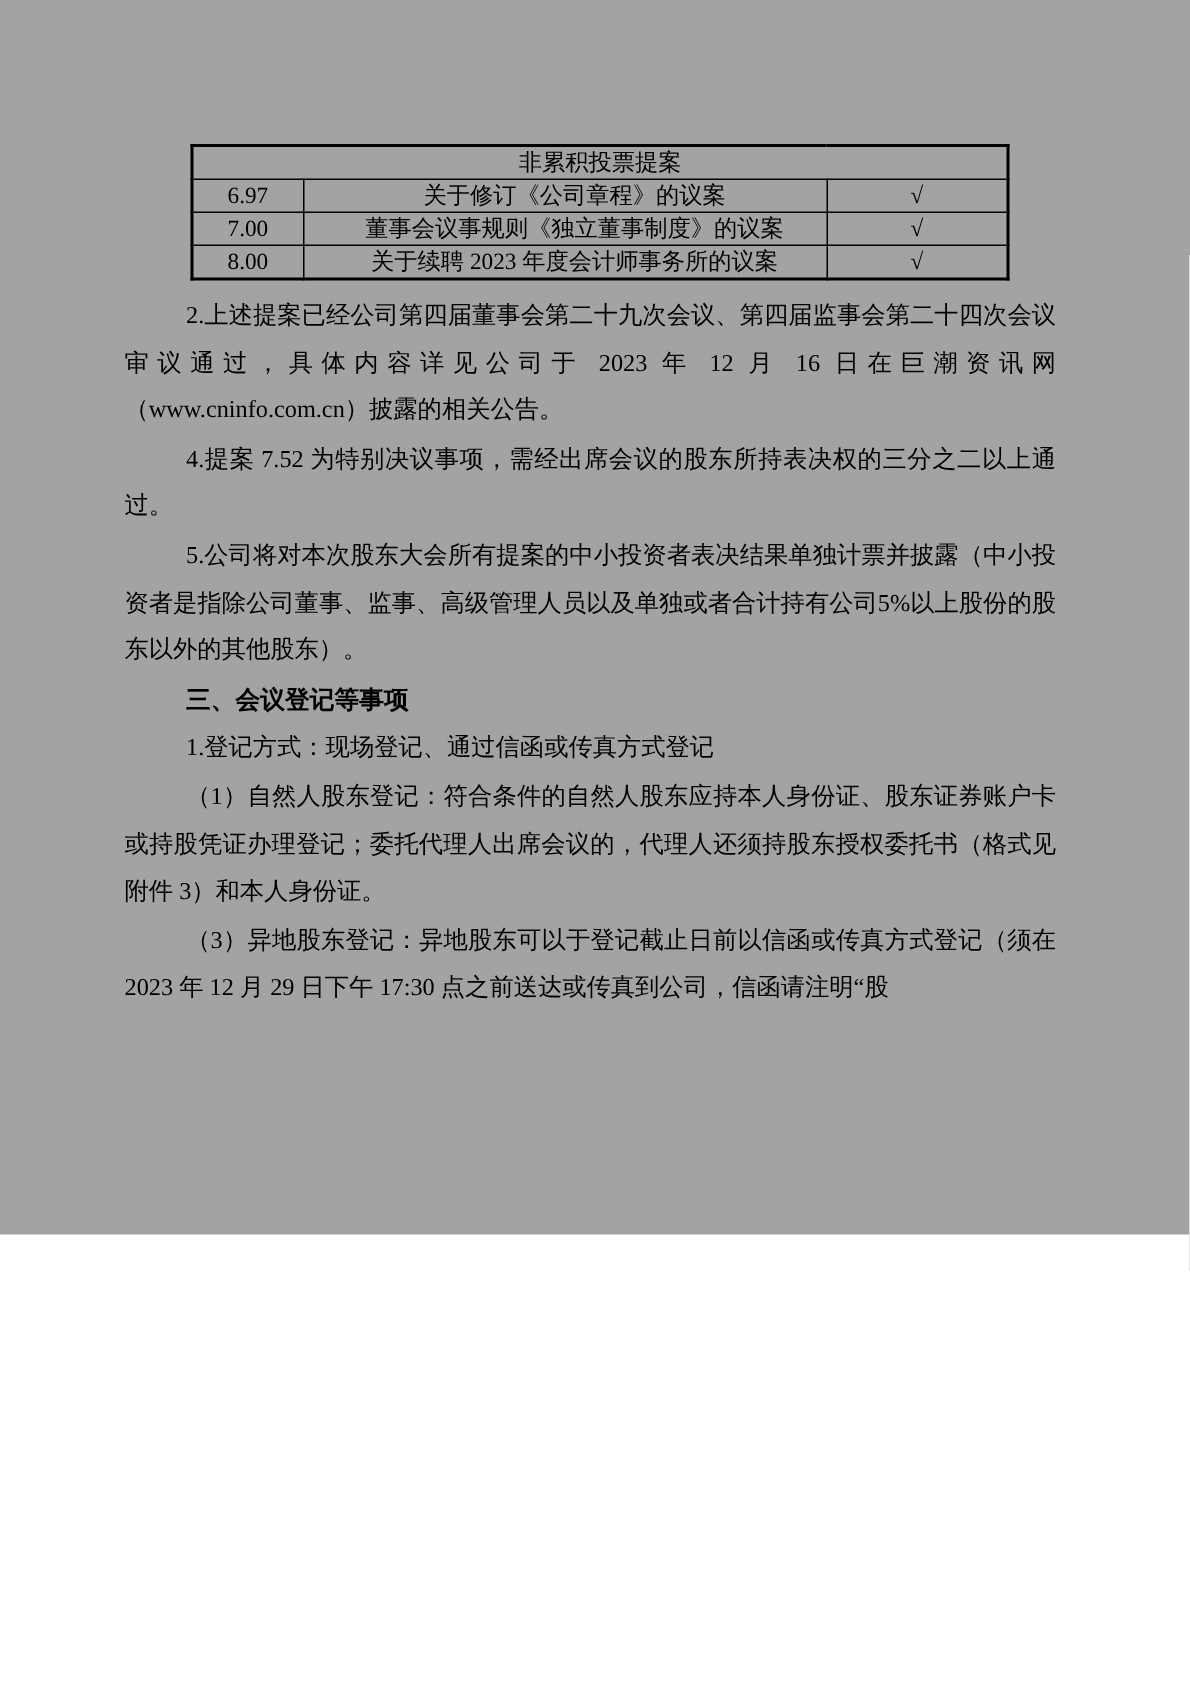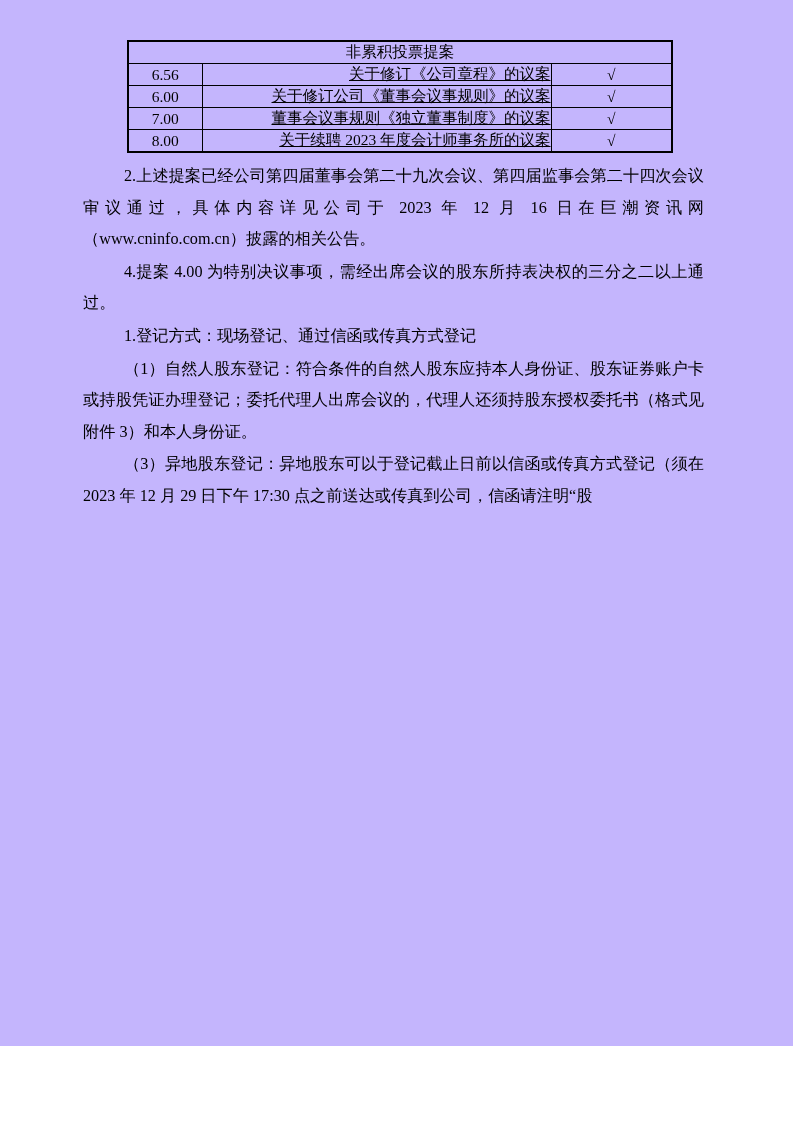--- a/index.html
+++ b/index.html
@@ -10,23 +10,23 @@
   body {
     width: 793px;
     height: 1122px;
     overflow: hidden;
     font-family: "Liberation Serif", "DejaVu Serif", serif;
     color: #000000;
   }
   .page {
     box-sizing: border-box;
     width: 793px;
-    height: 1046px;
-    padding: 40px 88px 0 82px;
-    background: #c4b5fd;
+    height: 823px;
+    padding: 96px 88px 0 82px;
+    background: #a3a3a3;
   }
   table.proposal-table {
     border-collapse: collapse;
     table-layout: fixed;
     margin-left: 45px;
     width: 544px;
     border: 2px solid #000;
     font-size: 15.5px;
   }
   table.proposal-table th,
@@ -34,23 +34,22 @@
     border: 1px solid #000;
     padding: 0;
     height: 21px;
     font-weight: normal;
     text-align: center;
     vertical-align: middle;
     overflow: hidden;
     white-space: nowrap;
   }
   table.proposal-table td.cell-title {
-    text-align: right;
+    text-align: center;
     padding-left: 13px;
-    text-decoration: underline;
   }
   .paragraphs {
     margin-top: 8px;
     font-size: 16.2px;
     line-height: 31.6px;
     text-align: justify;
     text-justify: inter-ideograph;
   }
   .paragraphs p {
     margin: 1px;
@@ -72,43 +71,40 @@
       <col style="width:349px">
       <col style="width:121px">
     </colgroup>
     <thead>
       <tr>
         <th colspan="3">非累积投票提案</th>
       </tr>
     </thead>
     <tbody id="proposal-table-body">
         <tr>
-          <td>6.56</td>
+          <td>6.97</td>
           <td class="cell-title">关于修订《公司章程》的议案</td>
-          <td>√</td>
-        </tr>
-        <tr>
-          <td>6.00</td>
-          <td class="cell-title">关于修订公司《董事会议事规则》的议案</td>
           <td>√</td>
         </tr>
         <tr>
           <td>7.00</td>
           <td class="cell-title">董事会议事规则《独立董事制度》的议案</td>
           <td>√</td>
         </tr>
         <tr>
           <td>8.00</td>
           <td class="cell-title">关于续聘 2023 年度会计师事务所的议案</td>
           <td>√</td>
         </tr>
       </tbody>
   </table>
 
   <div class="paragraphs" id="paragraphs">
       <p class="body">2.上述提案已经公司第四届董事会第二十九次会议、第四届监事会第二十四次会议审议通过，具体内容详见公司于 2023 年 12 月 16 日在巨潮资讯网（www.cninfo.com.cn）披露的相关公告。</p>
-      <p class="body">4.提案 4.00 为特别决议事项，需经出席会议的股东所持表决权的三分之二以上通过。</p>
+      <p class="body">4.提案 7.52 为特别决议事项，需经出席会议的股东所持表决权的三分之二以上通过。</p>
+      <p class="body">5.公司将对本次股东大会所有提案的中小投资者表决结果单独计票并披露（中小投资者是指除公司董事、监事、高级管理人员以及单独或者合计持有公司5%以上股份的股东以外的其他股东）。</p>
+      <p class="heading">三、会议登记等事项</p>
       <p class="body">1.登记方式：现场登记、通过信函或传真方式登记</p>
       <p class="body">（1）自然人股东登记：符合条件的自然人股东应持本人身份证、股东证券账户卡或持股凭证办理登记；委托代理人出席会议的，代理人还须持股东授权委托书（格式见附件 3）和本人身份证。</p>
       <p class="body">（3）异地股东登记：异地股东可以于登记截止日前以信函或传真方式登记（须在 2023 年 12 月 29 日下午 17:30 点之前送达或传真到公司，信函请注明“股</p>
     </div>
 
 </div>
 
 </body></html>

